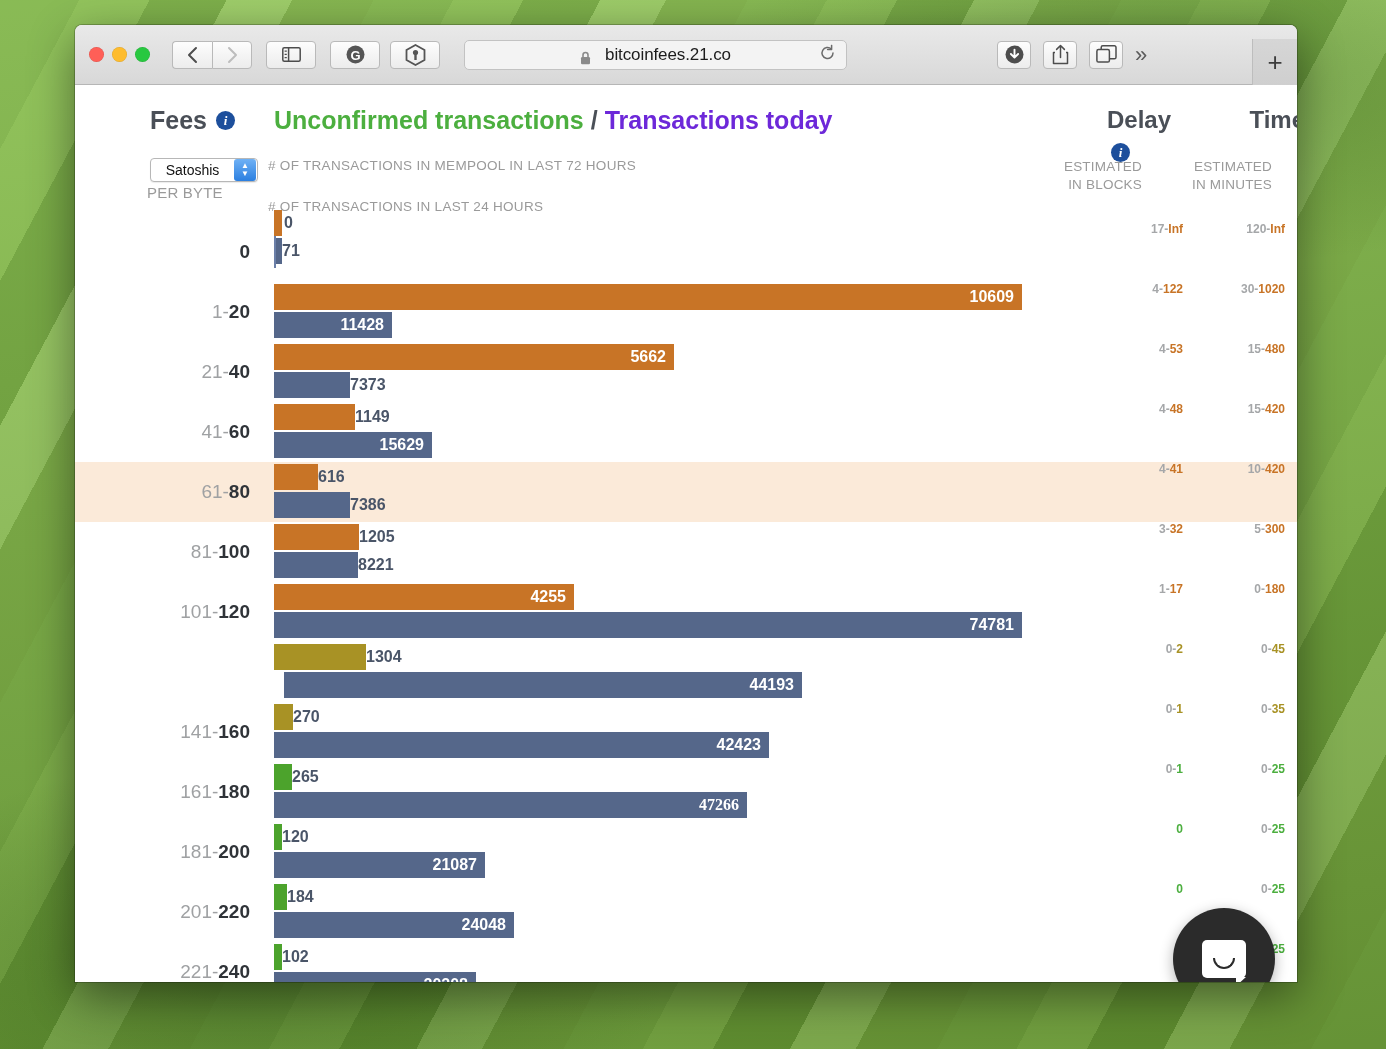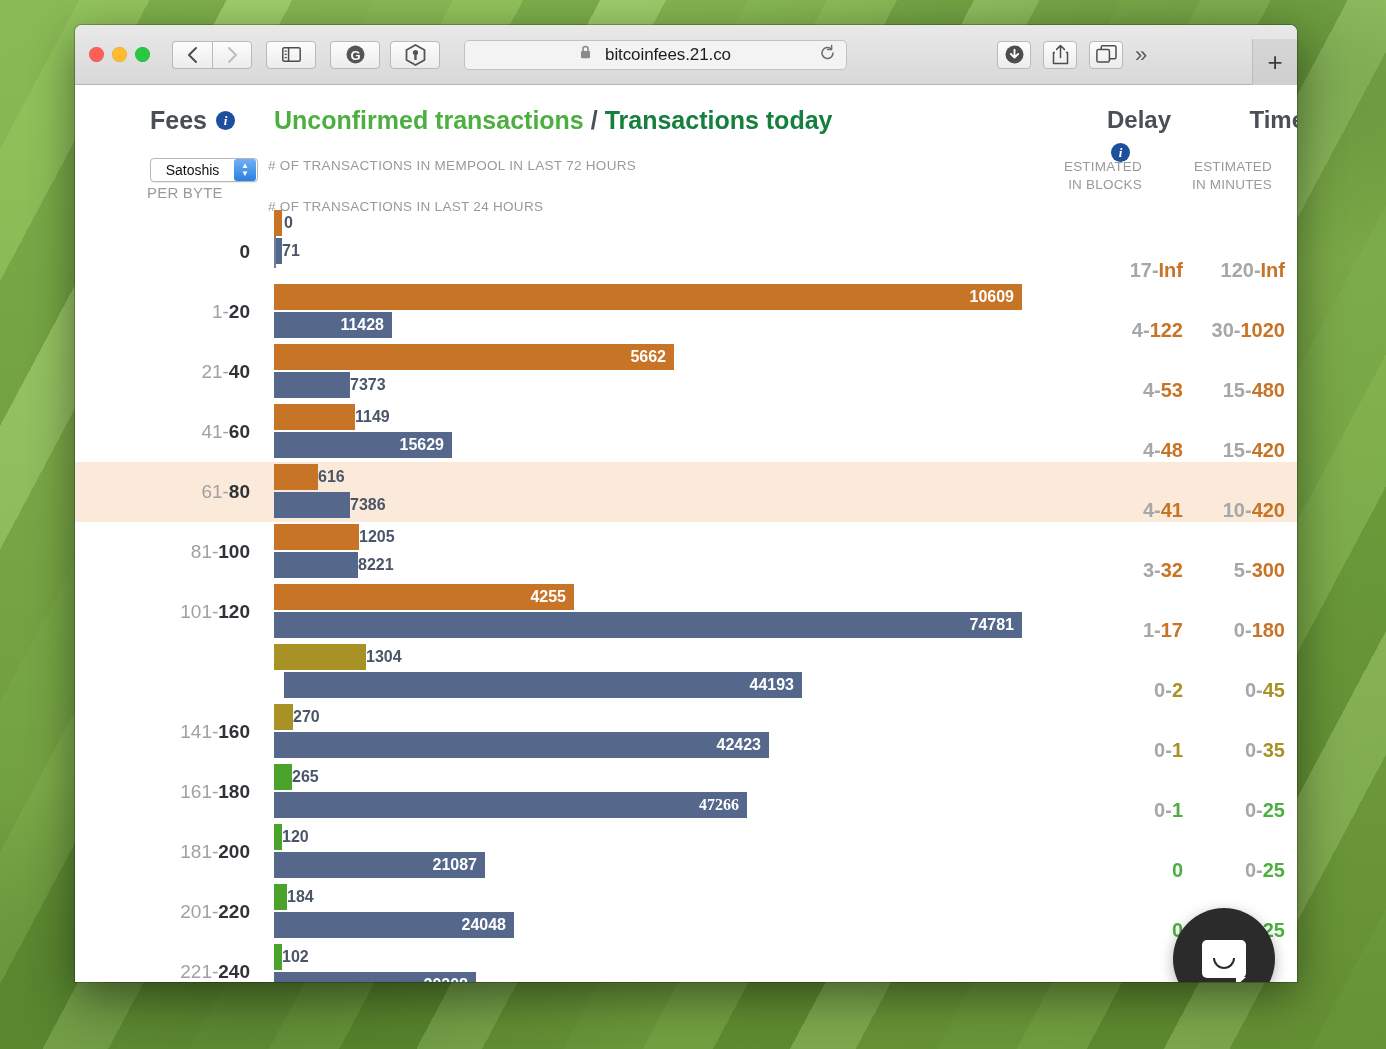--- a/index.html
+++ b/index.html
@@ -80,21 +80,21 @@
   #urlbar {
     flex: 0 0 383px;
     margin-left: 24px;
     height: 30px;
     background: #f3f3f3;
     border: 1px solid #c2c2c2;
     border-radius: 5px;
     display: flex; align-items: center; justify-content: center;
     position: relative;
   }
-  #urlbar .url-inner { display:flex; align-items:flex-start; gap:14px; }
+  #urlbar .url-inner { display:flex; align-items:flex-end; gap:14px; }
   #urlbar .url-text { font-size: 17px; color: #1c1c1c; letter-spacing:-0.1px; }
   #reload-btn { position:absolute; right:10px; top:50%; transform:translateY(-50%); color:#6b6b6b; }
 
   #toolbar-right { display:flex; align-items:center; gap:12px; margin-left: 150px; }
   #chevrons { font-size:22px; color:#5b5b5b; line-height:1; letter-spacing:-2px; }
   #newtab-btn {
     position:absolute; right:0; top:14px;
     width:45px; height:46px;
     background: linear-gradient(#d6d6d6,#cfcfcf);
     border-left:1px solid #bdbdbd;
@@ -117,21 +117,21 @@
     font-size:13px; font-weight:bold; font-style:italic;
     display:flex; align-items:center; justify-content:center;
     font-family:"Liberation Serif", serif;
   }
   #tabs-title {
     position:absolute; left:199px; top:21px;
     font-size:25px; font-weight:bold; white-space:nowrap;
   }
   #tabs-title .tab-on { color:#4caf3f; }
   #tabs-title .sep { color:#4a4f57; }
-  #tabs-title .tab-off { color:#15803d; }
+  #tabs-title .tab-off { color:#6d28d9; }
 
   #delay-title {
     position:absolute; left:1032px; top:21px;
     font-size:24px; font-weight:bold; color:#4a4f57; width:80px;
   }
   #time-title {
     position:absolute; left:1150px; top:21px;
     font-size:24px; font-weight:bold; color:#4a4f57; width:80px; text-align:right;
   }
   #delay-info { position:absolute; left:1036px; top:58px; }
@@ -210,22 +210,22 @@
   .bar-val-out {
     color:#4a5568; font-size:16px; font-weight:bold;
     white-space:nowrap;
   }
   .axis-line {
     position:absolute; left:0; top:0; width:1.5px; height:32px; background:#6b7fa8;
   }
 
   .delay-cell, .time-cell {
     position:absolute; top:0; height:60px;
-    display:flex; align-items:flex-end; justify-content:flex-end;
-    font-size:20px; font-weight:bold; white-space:nowrap;
+    display:flex; align-items:flex-start; justify-content:flex-end;
+    font-size:12px; font-weight:bold; white-space:nowrap;
   }
   .delay-cell { left:960px; width:148px; }
   .time-cell  { left:1108px; width:102px; }
   .d-lo { color:#a5a7a9; }
   .d-hi { color:#c87426; }
   .d-hi.olive { color:#a89225; }
   .d-hi.green { color:#4caf3f; }
 
   
   #intercom {
@@ -468,21 +468,21 @@
           <div class="fee-label">
             <span class="lo">41-</span>
             <span class="hi">60</span>
           </div>
           <div class="bars">
             <div class="bar-wrap top">
               <div class="bar orange" style="width: 81px;"></div>
               <span class="bar-val-out">1149</span>
             </div>
             <div class="bar-wrap bot">
-              <div class="bar blue" style="width: 178px;">
+              <div class="bar blue" style="width: 158px;">
                 <span>15629</span>
               </div>
             </div>
           </div>
           <div class="delay-cell">
             <span class="d-lo">4-</span>
             <span class="d-hi ">48</span>
           </div>
           <div class="time-cell">
             <span class="d-lo">15-</span>

